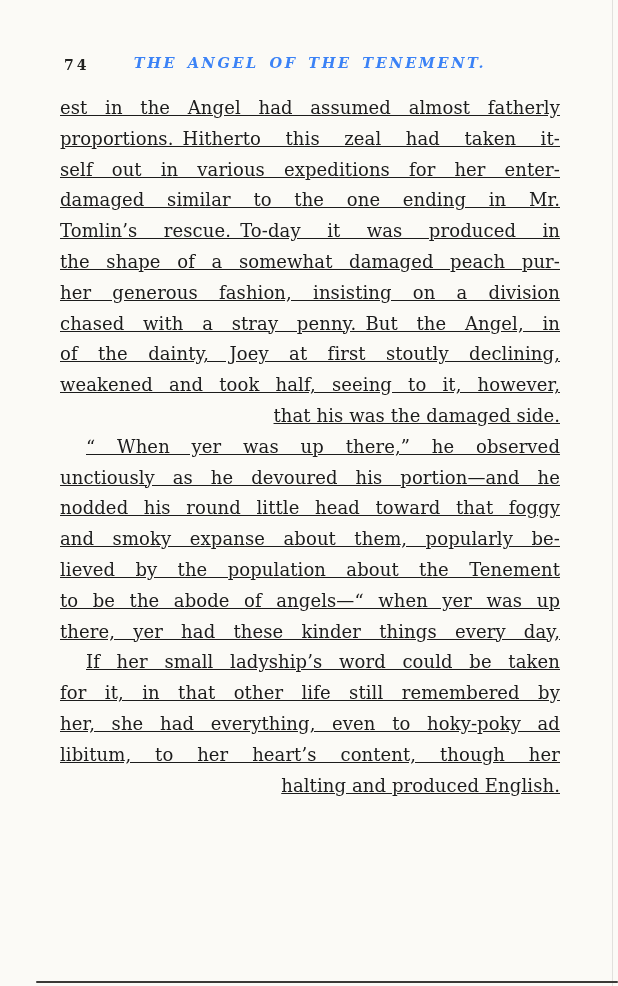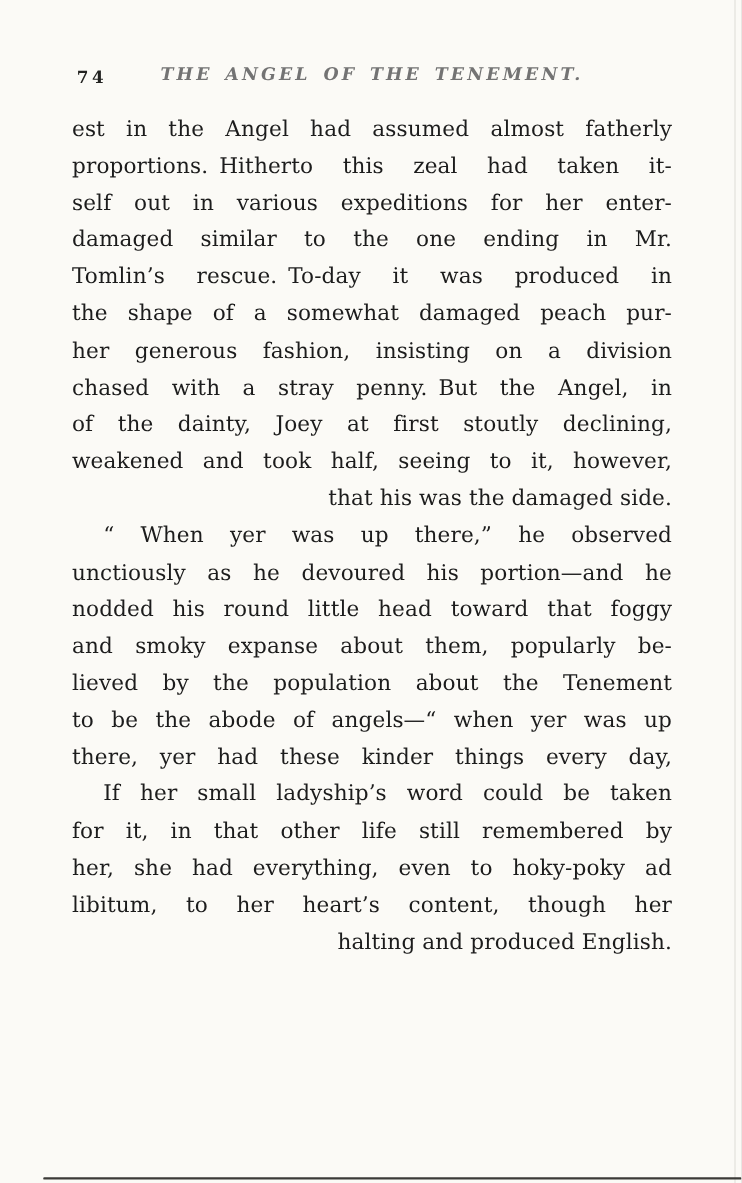--- a/index.html
+++ b/index.html
@@ -34,30 +34,31 @@
     color: #222220;
   }
   .running-title {
     display: block;
     text-align: center;
     font-style: italic;
     font-weight: bold;
     font-size: 14.5px;
     letter-spacing: 2.6px;
     word-spacing: 3px;
-    color: #737373;
+    color: #3b82f6;
   }
   .page-body {
     position: absolute;
     top: 93px;
     left: 60px;
     width: 500px;
     font-size: 18px;
     line-height: 30.8px;
     letter-spacing: 0.1px;
+    text-decoration: underline;
   }
   .para { margin: 0; padding: 0; }
   .line { text-align: right; white-space: normal; }
   .line.j {
     text-align: justify;
     text-align-last: justify;
   }
   .para.indent .line:first-child { text-indent: 26px; }
   .scan-edge-bottom {
     position: absolute;

